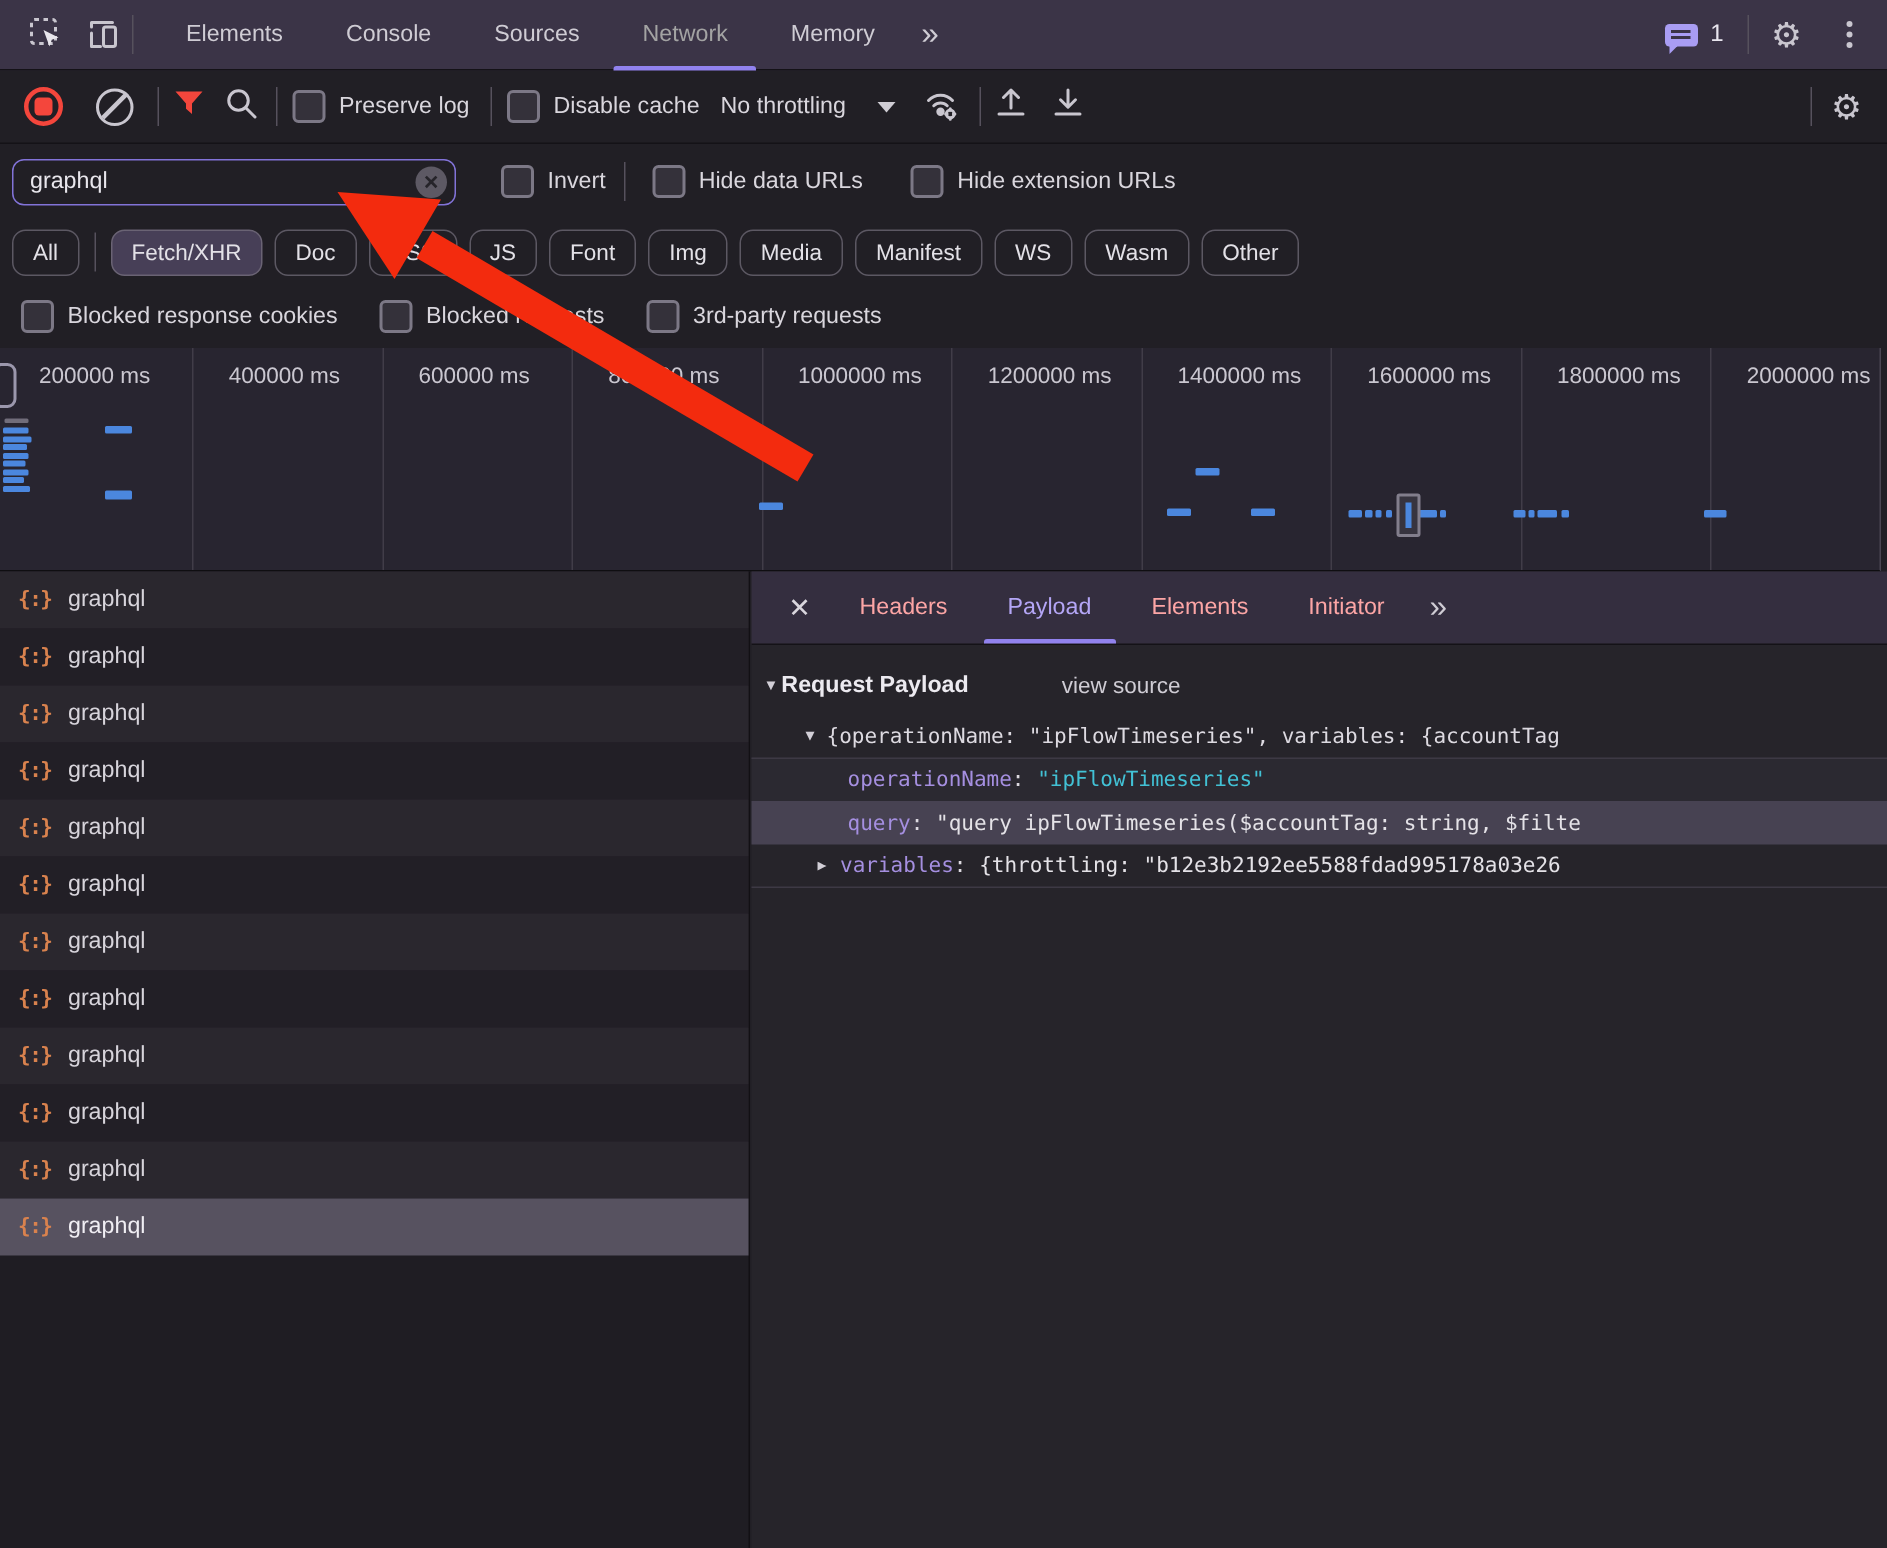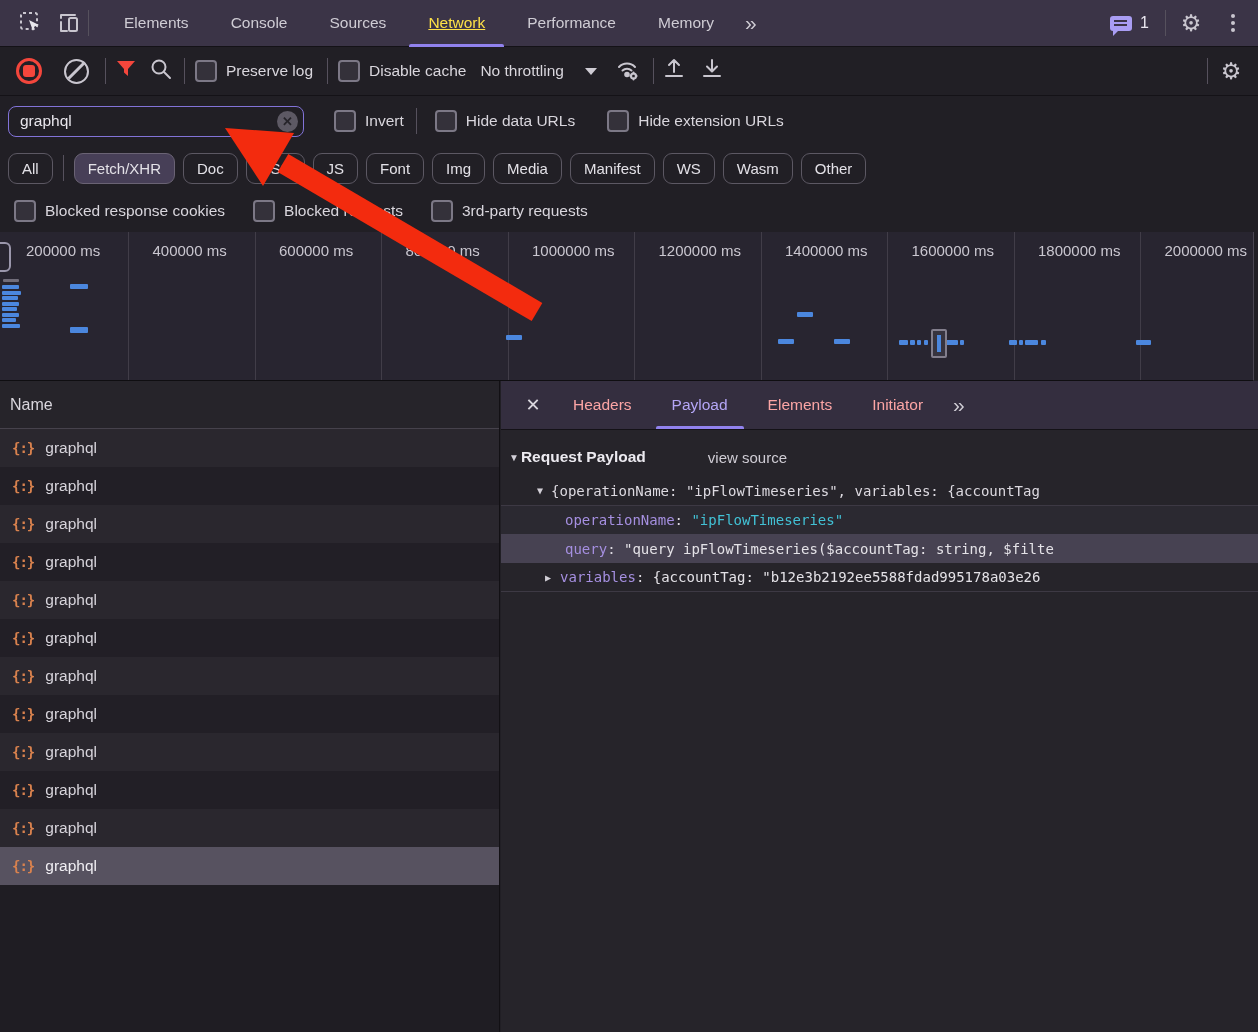--- a/index.html
+++ b/index.html
@@ -5,21 +5,21 @@
   html,body{margin:0;padding:0;background:#111;}
   .page{position:relative;width:1258px;height:1032px;background:#211f25;overflow:hidden;
         font-family:"Liberation Sans",sans-serif;color:#d9d6dd;-webkit-font-smoothing:antialiased;}
   .vdiv{width:1px;height:26px;background:#56515d;flex:0 0 1px;}
   
   .topbar{position:absolute;top:0;left:0;width:1258px;height:47px;background:#3b3447;
           display:flex;align-items:center;padding-left:12px;box-sizing:border-box;border-bottom:1px solid #141217;}
   .icon-btn{display:flex;align-items:center;justify-content:center;width:38px;height:38px;flex:0 0 auto;}
   .tabs{display:flex;height:47px;margin-left:14px;}
   .tab{padding:0 21px;line-height:46px;font-size:15.5px;color:#cfccd4;position:relative;white-space:nowrap;}
-  .tab.active{color:#fde047;text-decoration:underline;}
+  .tab.active{color:#a3a3a3;}
   .tab.active::after{content:"";position:absolute;left:2px;right:2px;bottom:0;height:3px;background:#9182ee;border-radius:2px 2px 0 0;}
   .more-chevrons{font-size:21px;color:#cfccd4;padding:0 10px;line-height:44px;}
   .topbar-right{margin-left:auto;display:flex;align-items:center;gap:6px;padding-right:8px;}
   .issues{display:flex;align-items:center;gap:8px;padding:0 10px;}
   .bubble{position:relative;width:22px;height:15px;background:#a99df3;border-radius:3px;}
   .bubble::before{content:"";position:absolute;left:3px;bottom:-5px;border:5px solid transparent;border-top-color:#a99df3;border-left-color:#a99df3;}
   .bubble::after{content:"";position:absolute;left:4px;top:4px;width:13px;height:2px;background:#3b3447;box-shadow:0 4px 0 #3b3447;}
   .issue-count{font-size:16px;color:#e9e6ef;}
   .gear-glyph{font-size:23px;color:#c9c6cf;line-height:1;}
   .kebab{display:flex;flex-direction:column;gap:3px;align-items:center;justify-content:center;width:34px;height:38px;}
@@ -114,21 +114,20 @@
         <path d="M4 7 V4 H18 M4 11 V20 H10"></path>
         <rect x="12" y="7" width="8" height="13" rx="1.5"></rect>
       </svg>
     </div>
     <div class="vdiv"></div>
     <nav class="tabs" id="nav-tabs">
         <div class="tab">Elements</div>
         <div class="tab">Console</div>
         <div class="tab">Sources</div>
         <div class="tab active">Network</div>
-        <div class="tab">Performance</div>
         <div class="tab">Memory</div>
       </nav>
     <div class="more-chevrons">»</div>
     <div class="topbar-right">
       <div class="issues">
         <span class="bubble"></span>
         <span class="issue-count">1</span>
       </div>
       <div class="vdiv"></div>
       <div class="icon-btn">
@@ -296,21 +295,20 @@
       <div class="wbar" style="left: 1025px; top: 108px; width: 13px; height: 5px;"></div>
       <div class="wbar" style="left: 1041px; top: 108px; width: 5px; height: 5px;"></div>
       <div class="wbar" style="left: 1136px; top: 108px; width: 15px; height: 5px;"></div>
       <div class="wmarker" style="left: 931px; top: 97px; width: 12px; height: 25px;">
         <i></i>
       </div>
     </div>
 
   <div class="main">
     <div class="name-panel">
-      <div class="name-header">Name</div>
       <div id="req-rows">
           <div class="req-row alt">
             <span class="json-icon">{:}</span>
             <span>graphql</span>
           </div>
           <div class="req-row dark">
             <span class="json-icon">{:}</span>
             <span>graphql</span>
           </div>
           <div class="req-row alt">
@@ -387,21 +385,21 @@
           </div>
           <div class="tree-row mono selected">
             <span class="k">query</span>
             <span class="sep">:&nbsp;</span>
             <span class="v-plain">"query ipFlowTimeseries($accountTag: string, $filte</span>
           </div>
           <div class="tree-row mono last">
             <span class="tri">▶</span>
             <span class="k">variables</span>
             <span class="sep">:&nbsp;</span>
-            <span class="v-plain">{accountTag: "b12e3b2192ee5588fdad995178a03e26</span>
+            <span class="v-plain">{throttling: "b12e3b2192ee5588fdad995178a03e26</span>
           </div>
         </div>
     </div>
   </div>
 
   <svg class="arrow-svg" width="1258" height="1032">
     <line id="arrow-shaft" x1="283" y1="163" x2="537" y2="312" stroke-width="21" stroke="#f32b0e"></line>
     <polygon id="arrow-head" points="225,128 263,186 294,133" fill="#f32b0e"></polygon>
   </svg>
 

